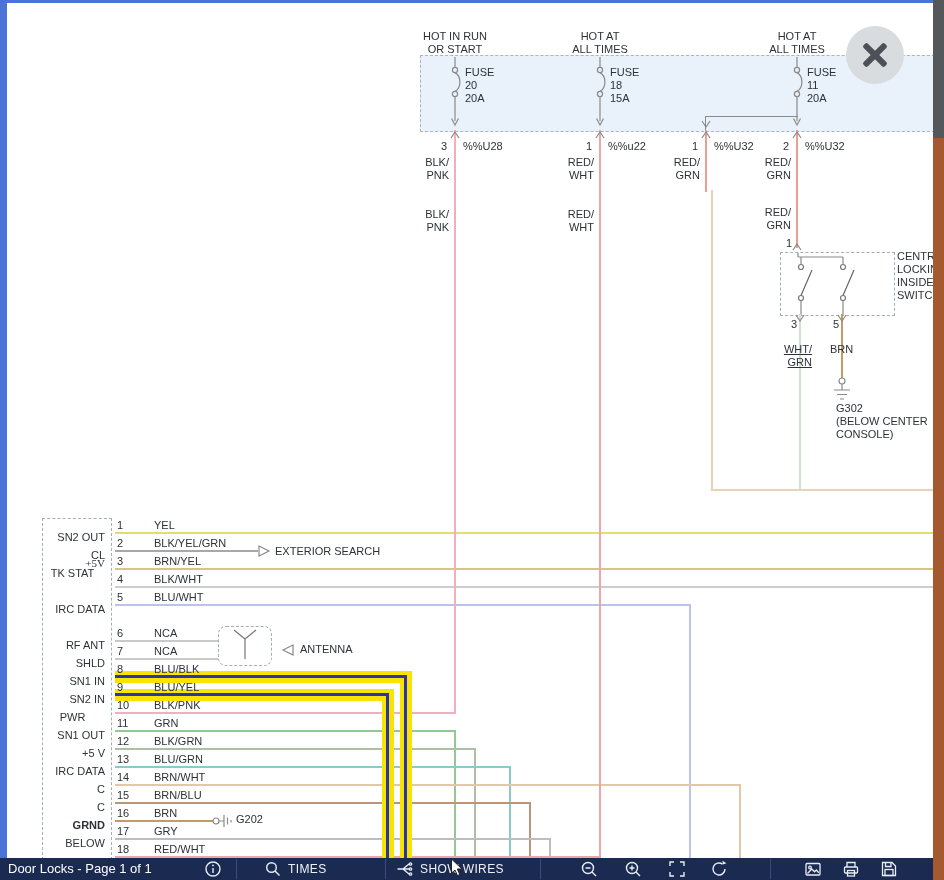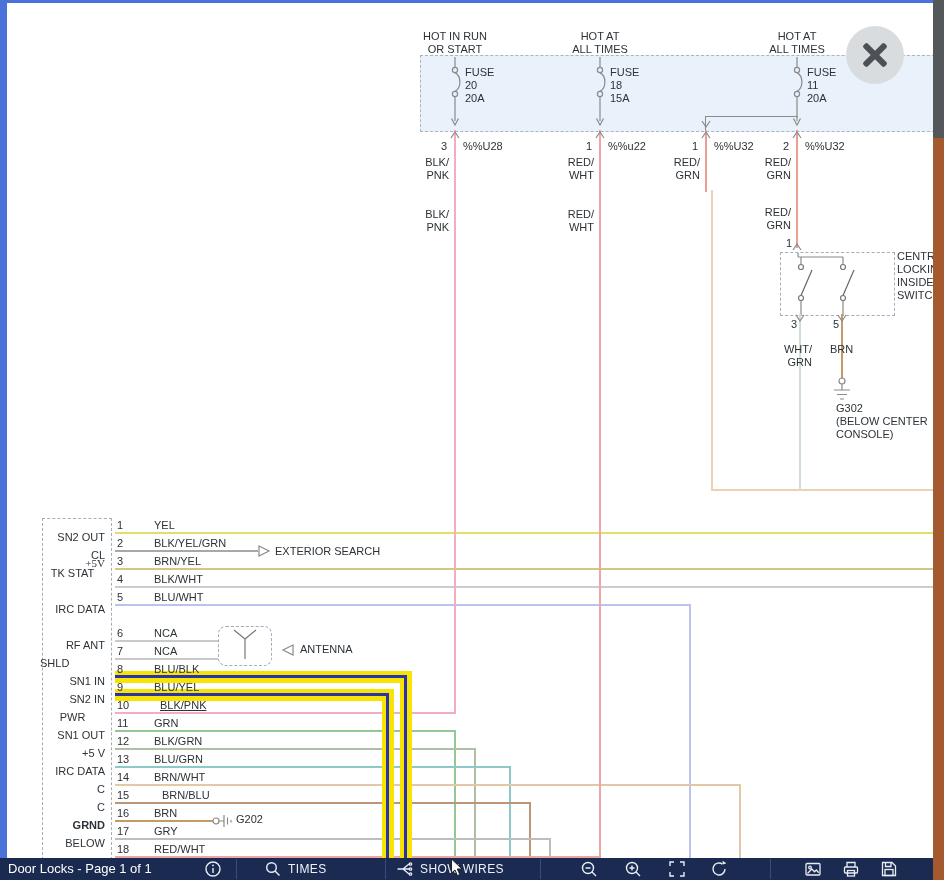--- a/index.html
+++ b/index.html
@@ -268,68 +268,68 @@
 GRN</div>
     <div class="t" style="position:absolute;left:405px;top:208px;width:44px;text-align:right;">BLK/
 PNK</div>
     <div class="t" style="position:absolute;left:550px;top:208px;width:44px;text-align:right;">RED/
 WHT</div>
     <div class="t" style="position:absolute;left:747px;top:206px;width:44px;text-align:right;">RED/
 GRN</div>
     <div class="t" style="position:absolute;left:770px;top:237px;width:22px;text-align:right;">1</div>
     <div class="t" style="position:absolute;left:775px;top:318px;width:22px;text-align:right;">3</div>
     <div class="t" style="position:absolute;left:817px;top:318px;width:22px;text-align:right;">5</div>
-    <div class="t" style="position:absolute;left:768px;top:343px;width:44px;text-align:right;">WHT/
+    <div class="t" style="position:absolute;left:768px;top:343px;width:44px;text-align:right;text-decoration:underline;">WHT/
 GRN</div>
     <div class="t" style="position:absolute;left:830px;top:343px;">BRN</div>
     <div class="t" style="position:absolute;left:40px;top:531px;width:65px;text-align:right;">SN2 OUT</div>
     <div class="t" style="position:absolute;left:117px;top:519px;">1</div>
     <div class="t" style="position:absolute;left:154px;top:519px;">YEL</div>
     <div class="t" style="position:absolute;left:40px;top:549px;width:65px;text-align:right;">CL</div>
     <div class="t" style="position:absolute;left:117px;top:537px;">2</div>
     <div class="t" style="position:absolute;left:154px;top:537px;">BLK/YEL/GRN</div>
     <div class="t" style="position:absolute;left:40px;top:567px;width:65px;text-align:center;">TK STAT</div>
     <div class="t" style="position:absolute;left:117px;top:555px;">3</div>
     <div class="t" style="position:absolute;left:154px;top:555px;">BRN/YEL</div>
     <div class="t" style="position:absolute;left:40px;top:557px;width:65px;text-align:right;font-family:Liberation Serif, serif;">+5V</div>
     <div class="t" style="position:absolute;left:117px;top:573px;">4</div>
     <div class="t" style="position:absolute;left:154px;top:573px;">BLK/WHT</div>
     <div class="t" style="position:absolute;left:40px;top:603px;width:65px;text-align:right;">IRC DATA</div>
     <div class="t" style="position:absolute;left:117px;top:591px;">5</div>
     <div class="t" style="position:absolute;left:154px;top:591px;">BLU/WHT</div>
     <div class="t" style="position:absolute;left:40px;top:639px;width:65px;text-align:right;">RF ANT</div>
     <div class="t" style="position:absolute;left:117px;top:627px;">6</div>
     <div class="t" style="position:absolute;left:154px;top:627px;">NCA</div>
-    <div class="t" style="position:absolute;left:40px;top:657px;width:65px;">SHLD</div>
+    <div class="t" style="position:absolute;left:40px;top:657px;width:65px;text-align:right;">SHLD</div>
     <div class="t" style="position:absolute;left:117px;top:645px;">7</div>
     <div class="t" style="position:absolute;left:154px;top:645px;">NCA</div>
     <div class="t" style="position:absolute;left:40px;top:675px;width:65px;text-align:right;">SN1 IN</div>
     <div class="t" style="position:absolute;left:117px;top:663px;">8</div>
     <div class="t" style="position:absolute;left:154px;top:663px;">BLU/BLK</div>
     <div class="t" style="position:absolute;left:40px;top:693px;width:65px;text-align:right;">SN2 IN</div>
     <div class="t" style="position:absolute;left:117px;top:681px;">9</div>
     <div class="t" style="position:absolute;left:154px;top:681px;">BLU/YEL</div>
     <div class="t" style="position:absolute;left:40px;top:711px;width:65px;text-align:center;">PWR</div>
     <div class="t" style="position:absolute;left:117px;top:699px;">10</div>
-    <div class="t" style="position:absolute;left:160px;top:699px;text-decoration:underline;">BLK/PNK</div>
+    <div class="t" style="position:absolute;left:154px;top:699px;">BLK/PNK</div>
     <div class="t" style="position:absolute;left:40px;top:729px;width:65px;text-align:right;">SN1 OUT</div>
     <div class="t" style="position:absolute;left:117px;top:717px;">11</div>
     <div class="t" style="position:absolute;left:154px;top:717px;">GRN</div>
     <div class="t" style="position:absolute;left:40px;top:747px;width:65px;text-align:right;">+5 V</div>
     <div class="t" style="position:absolute;left:117px;top:735px;">12</div>
     <div class="t" style="position:absolute;left:154px;top:735px;">BLK/GRN</div>
     <div class="t" style="position:absolute;left:40px;top:765px;width:65px;text-align:right;">IRC DATA</div>
     <div class="t" style="position:absolute;left:117px;top:753px;">13</div>
     <div class="t" style="position:absolute;left:154px;top:753px;">BLU/GRN</div>
     <div class="t" style="position:absolute;left:40px;top:783px;width:65px;text-align:right;">C</div>
     <div class="t" style="position:absolute;left:117px;top:771px;">14</div>
     <div class="t" style="position:absolute;left:154px;top:771px;">BRN/WHT</div>
     <div class="t" style="position:absolute;left:40px;top:801px;width:65px;text-align:right;">C</div>
     <div class="t" style="position:absolute;left:117px;top:789px;">15</div>
-    <div class="t" style="position:absolute;left:162px;top:789px;">BRN/BLU</div>
+    <div class="t" style="position:absolute;left:154px;top:789px;">BRN/BLU</div>
     <div class="t" style="position:absolute;left:40px;top:819px;width:65px;text-align:right;font-weight:bold;">GRND</div>
     <div class="t" style="position:absolute;left:117px;top:807px;">16</div>
     <div class="t" style="position:absolute;left:154px;top:807px;">BRN</div>
     <div class="t" style="position:absolute;left:40px;top:837px;width:65px;text-align:right;">BELOW</div>
     <div class="t" style="position:absolute;left:117px;top:825px;">17</div>
     <div class="t" style="position:absolute;left:154px;top:825px;">GRY</div>
     <div class="t" style="position:absolute;left:117px;top:843px;">18</div>
     <div class="t" style="position:absolute;left:154px;top:843px;">RED/WHT</div>
     <div style="position:absolute;left:450px;top:131px;width:10px;height:8px;z-index:3;">
       <svg width="10" height="8" viewBox="0 0 10 8">

